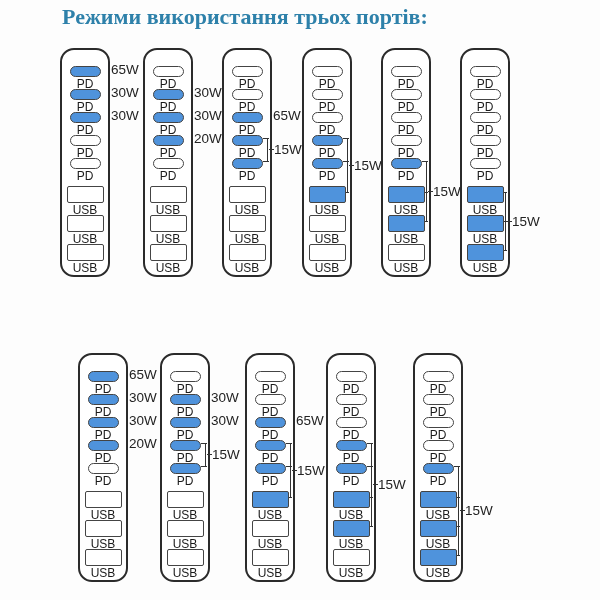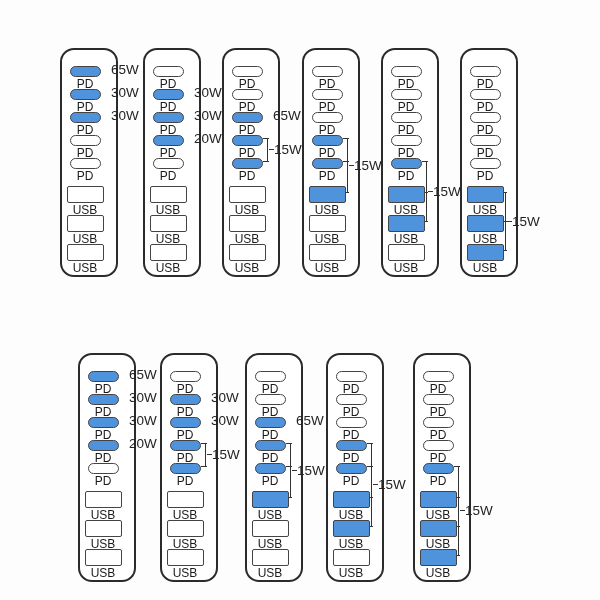--- a/index.html
+++ b/index.html
@@ -12,21 +12,21 @@
   .stage { position: absolute; left: 0; top: 0; width: 600px; height: 600px; }
   .section-title {
     position: absolute; margin: 0;
     font-family: "Liberation Serif", serif;
     font-weight: bold; font-size: 22px; line-height: 26px;
     color: var(--title-color, #2e81aa);
     white-space: nowrap;
   }
   .charger { position: absolute; width: 50px; height: 229px; }
   .charger-body {
-    position: absolute; left: 0; top: 0; width: 58px; height: 229px;
+    position: absolute; left: 0; top: 0; width: 50px; height: 229px;
     border: 2px solid var(--charger-border, #2b2b2b);
     border-radius: 14px; background: #ffffff; box-sizing: border-box; text-align: right;
   }
   .port-row {
     position: absolute; left: 0; width: 46px;
     display: flex; flex-direction: column; align-items: center;
   }
   .pill {
     width: 31px; height: 11px;
     border: 1.2px solid var(--port-border, #444444);
@@ -46,20 +46,21 @@
     position: absolute; font-size: 13.5px; line-height: 16px;
     color: var(--watt-text, #222222); white-space: nowrap;
   }
   .bracket-line { position: absolute; width: 0; border-right: 1.5px solid var(--bracket-color, #333333); }
   .stub { position: absolute; height: 0; border-top: 1.5px solid var(--bracket-color, #333333); }
 </style>
 </head>
 <body>
 
 <div class="stage">
+  <h2 class="section-title" style="left:62px; top:4px">Режими використання трьох портів:</h2>
   <div id="section-0">
       <div class="charger" style="left: 60px; top: 48px;">
         <div class="charger-body">
           <div class="port-row" style="top: 16px;">
             <div class="pill active"></div>
             <div class="port-label">PD</div>
           </div>
           <div class="port-row" style="top: 39px;">
             <div class="pill active"></div>
             <div class="port-label">PD</div>

